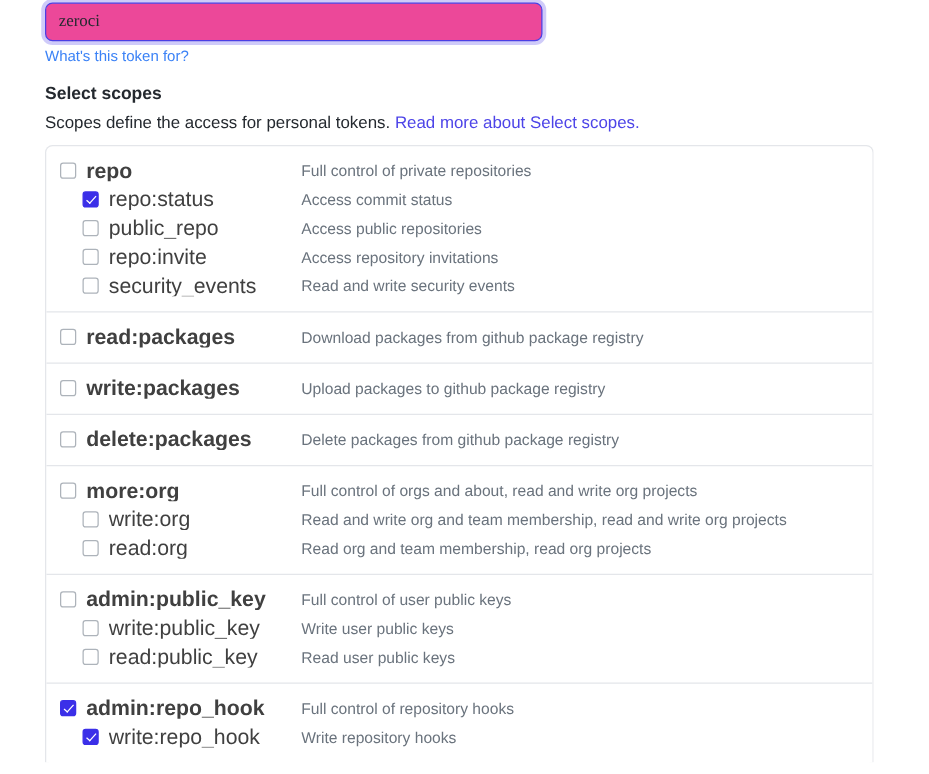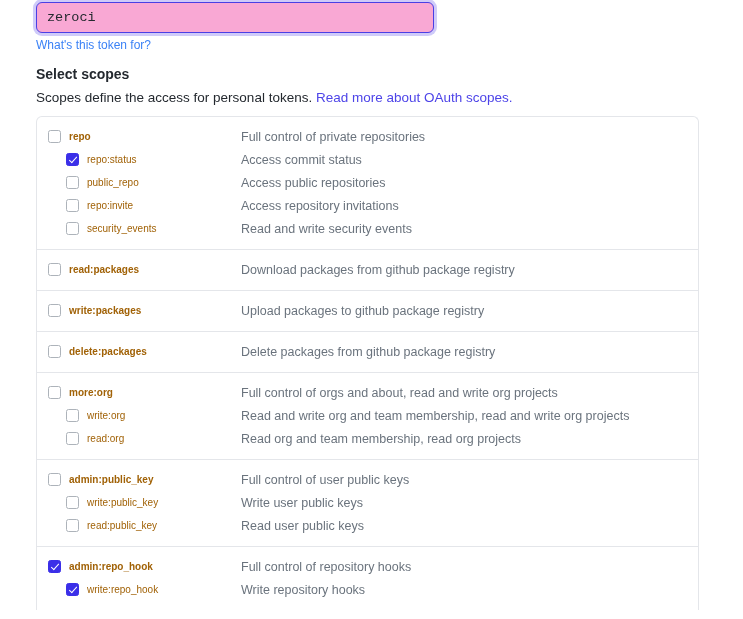--- a/index.html
+++ b/index.html
@@ -29,25 +29,25 @@
     left: 36px;
     top: 2px;
     width: 398px;
   }
   .token-input {
     box-sizing: border-box;
     display: block;
     width: 398px;
     height: 31px;
     padding: 4px 10px 5px 10px;
-    font-family: Liberation Mono, monospace;
+    font-family: Liberation Serif, serif;
     font-size: 13.5px;
     line-height: 20px;
     color: #24292f;
-    background: #f9a8d4;
+    background: #ec4899;
     border: 1.6px solid #4b3fe4;
     border-radius: 6px;
     outline: none;
     box-shadow: 0 0 0 3px rgba(130,118,240,0.38);
   }
   .token-input::placeholder { color: #8c959f; }
 
   .hint {
     position: absolute;
     left: 36px;
@@ -136,23 +136,23 @@
     width: 3.4px;
     height: 7px;
     border: solid #ffffff;
     border-width: 0 1.9px 1.9px 0;
     transform: rotate(42deg);
   }
 
   .scope-name {
     flex: none;
     width: 172px;
-    font-size: 10px;
+    font-size: 17px;
     line-height: 16px;
-    color: #a16207;
+    color: #404040;
     white-space: nowrap;
     overflow: hidden;
   }
   .scope-row.parent .scope-name {
     font-weight: bold;
     width: 172px;
   }
   .scope-row.child .scope-name {
     font-weight: normal;
     width: 154px;
@@ -173,21 +173,21 @@
 
   <div class="field-wrap">
     <input class="token-input" type="text" value="zeroci" style="">
   </div>
 
   <div class="hint">What's this token for?</div>
 
   <div class="section-title">Select scopes</div>
 
   <div class="section-desc">
-    <span>Scopes define the access for personal tokens. </span><a href="#">Read more about OAuth scopes.</a>
+    <span>Scopes define the access for personal tokens. </span><a href="#">Read more about Select scopes.</a>
   </div>
 
   <div class="scopes-box" id="scopes-box">
       <div class="scope-group">
         <div class="scope-row parent">
           <span class="cb"></span>
           <span class="scope-name">repo</span>
           <span class="scope-desc">Full control of private repositories</span>
         </div>
         <div class="scope-row child">

